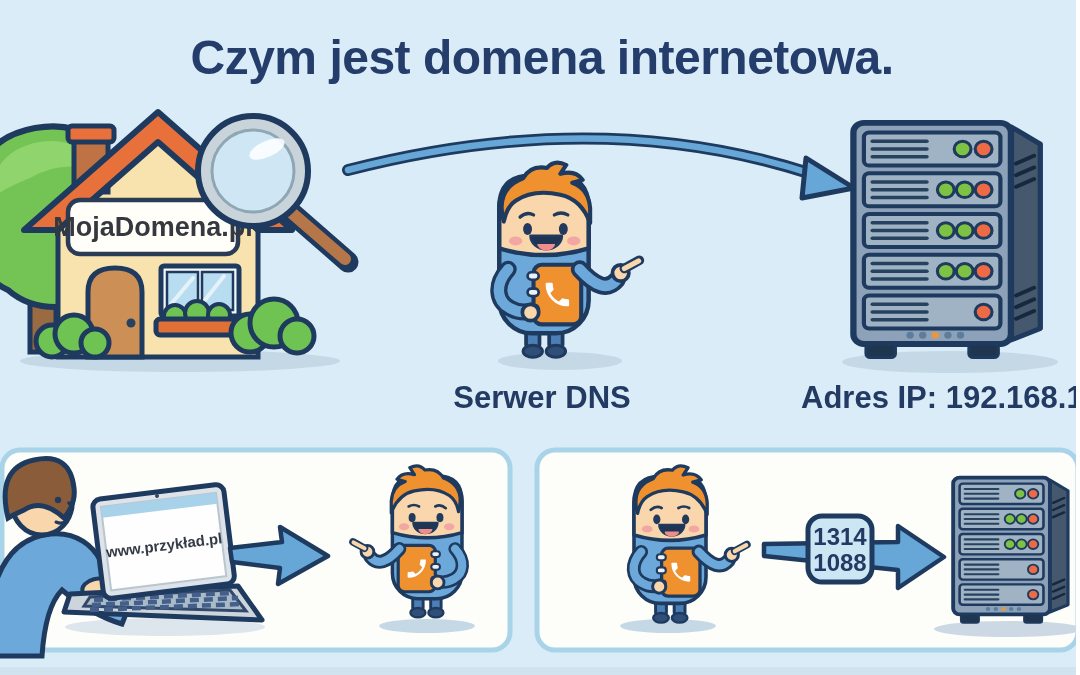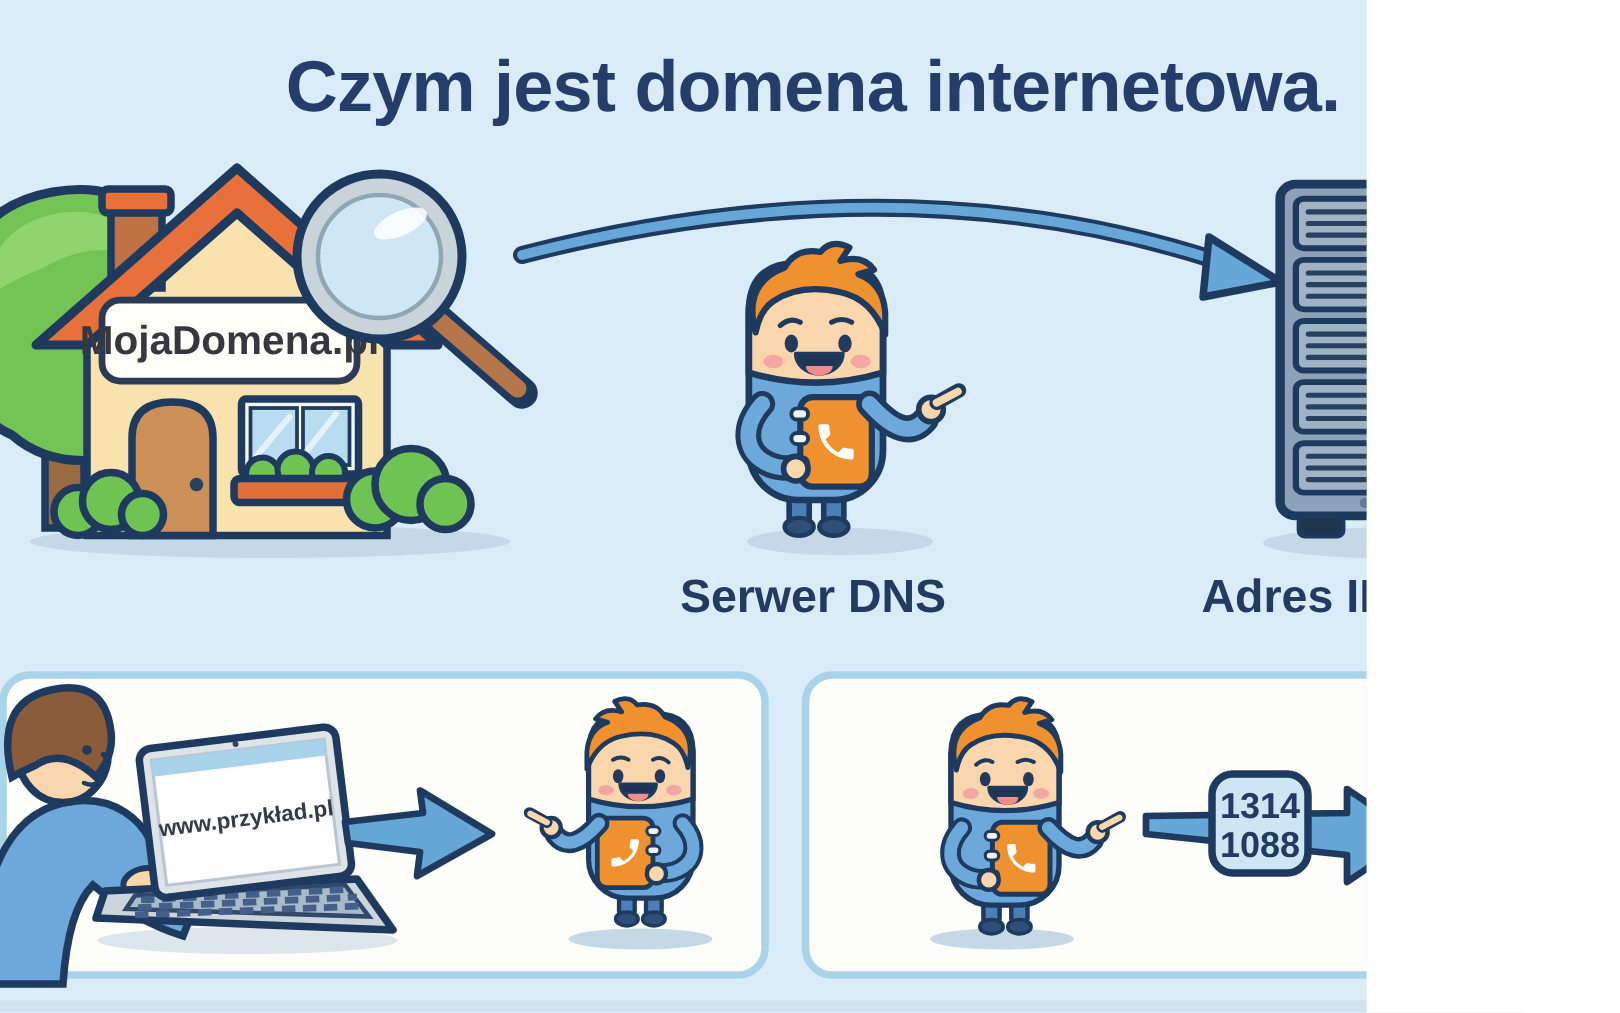--- a/index.html
+++ b/index.html
@@ -1,17 +1,17 @@
 <!DOCTYPE html>
 <html><head>
 <meta charset="utf-8">
 <style>
   html,body{margin:0;padding:0;}
   body{font-family:"Liberation Sans", sans-serif;}
-  .canvas{position:relative;width:911px;height:675px;overflow:hidden;background:#d9ecf7;}
+  .canvas{position:relative;width:1076px;height:675px;overflow:hidden;background:#d9ecf7;}
   svg{display:block;}
   text{font-family:"Liberation Sans", sans-serif;}
 </style>
 </head>
 <body>
 
 <div class="canvas">
 <svg width="1080" height="675" viewBox="0 0 1080 675">
   <defs>
 

